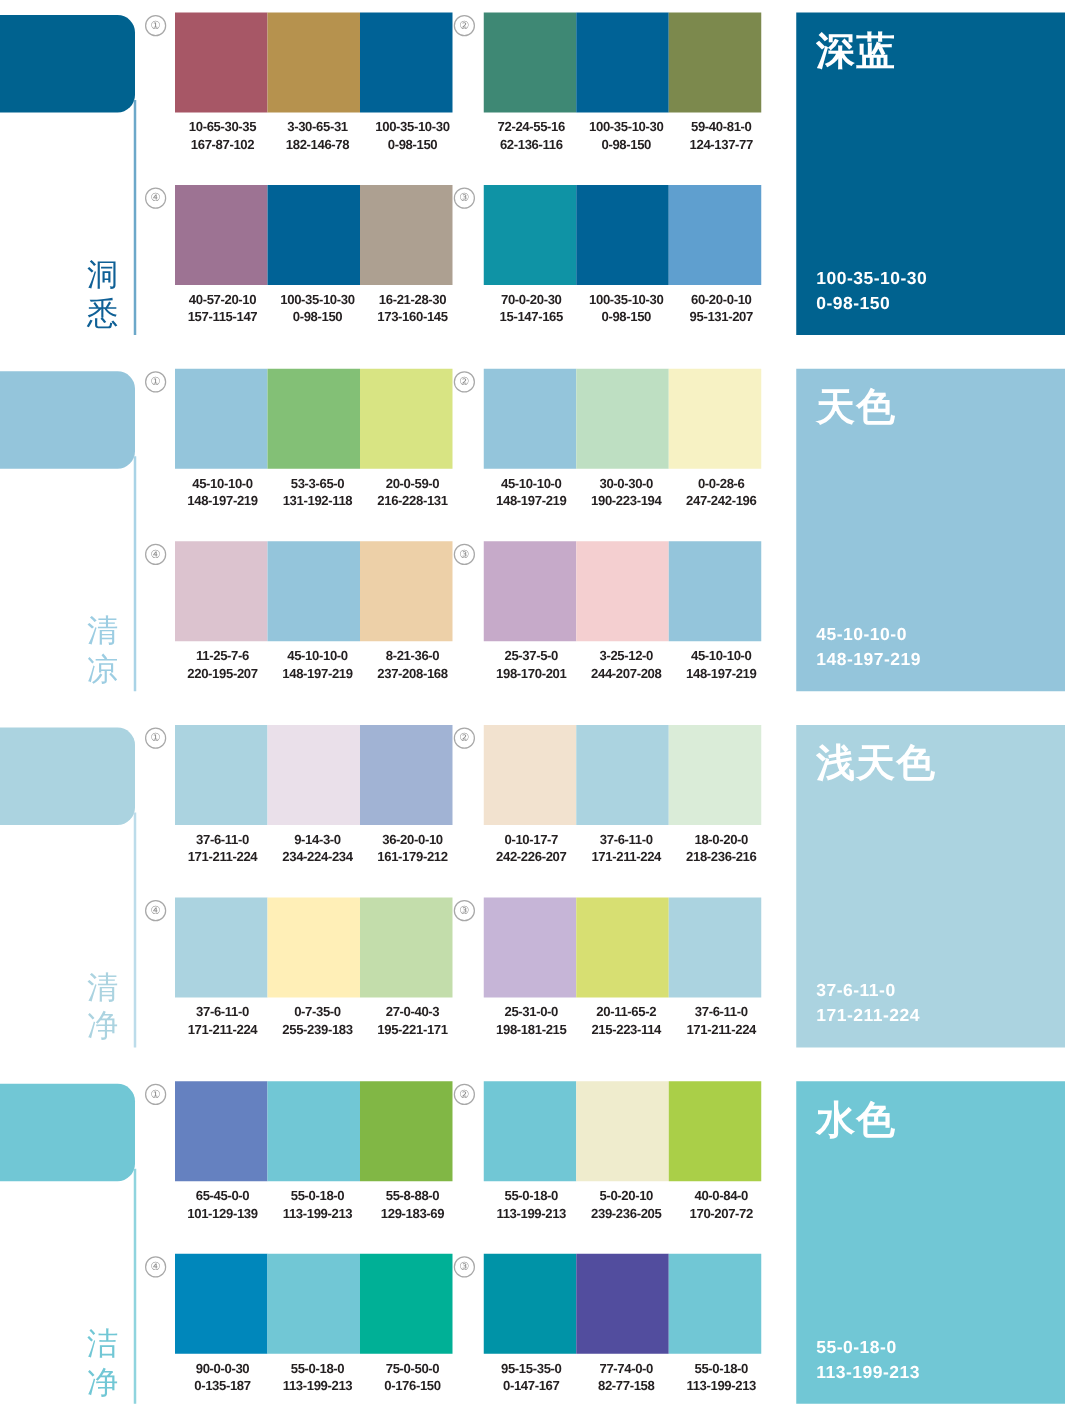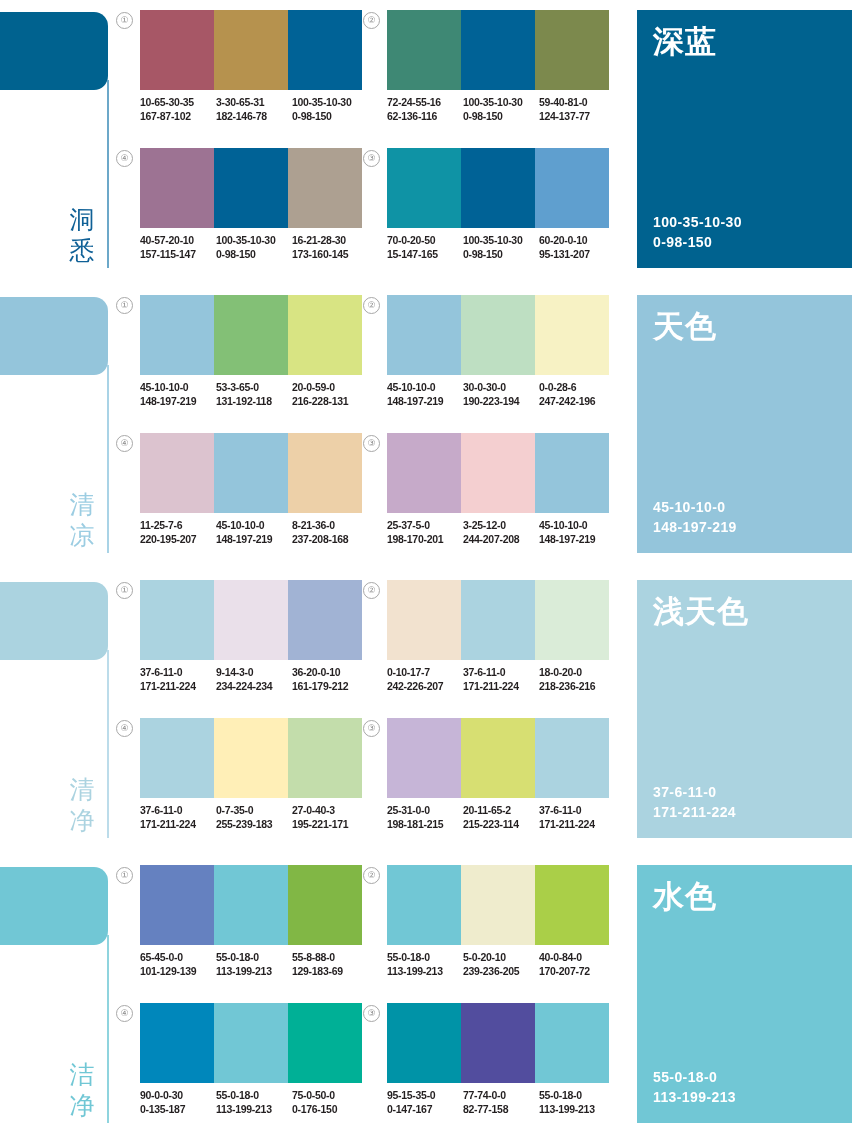--- a/index.html
+++ b/index.html
@@ -112,20 +112,21 @@
     width: 228px;
   }
   .code-cell {
     width: 76px;
     color: #231f20;
     font-size: 10.5px;
     line-height: 13.5px;
     font-weight: bold;
     font-family: "Liberation Sans", "DejaVu Sans", sans-serif;
     letter-spacing: -0.3px;
+    text-align: center;
   }
   .code-cell .cmyk,
   .code-cell .rgb {
     display: block;
     white-space: nowrap;
   }
 
   
   .hero {
     position: absolute;
@@ -238,21 +239,21 @@
       </div>
       <div class="group g3">
         <div class="group-num">③</div>
         <div class="swatch-row">
           <div class="swatch" style="background: rgb(15, 147, 165);"></div>
           <div class="swatch" style="background: rgb(0, 98, 150);"></div>
           <div class="swatch" style="background: rgb(95, 159, 207);"></div>
         </div>
         <div class="code-row">
           <div class="code-cell">
-            <span class="cmyk">70-0-20-50</span>
+            <span class="cmyk">70-0-20-30</span>
             <span class="rgb">15-147-165</span>
           </div>
           <div class="code-cell">
             <span class="cmyk">100-35-10-30</span>
             <span class="rgb">0-98-150</span>
           </div>
           <div class="code-cell">
             <span class="cmyk">60-20-0-10</span>
             <span class="rgb">95-131-207</span>
           </div>

